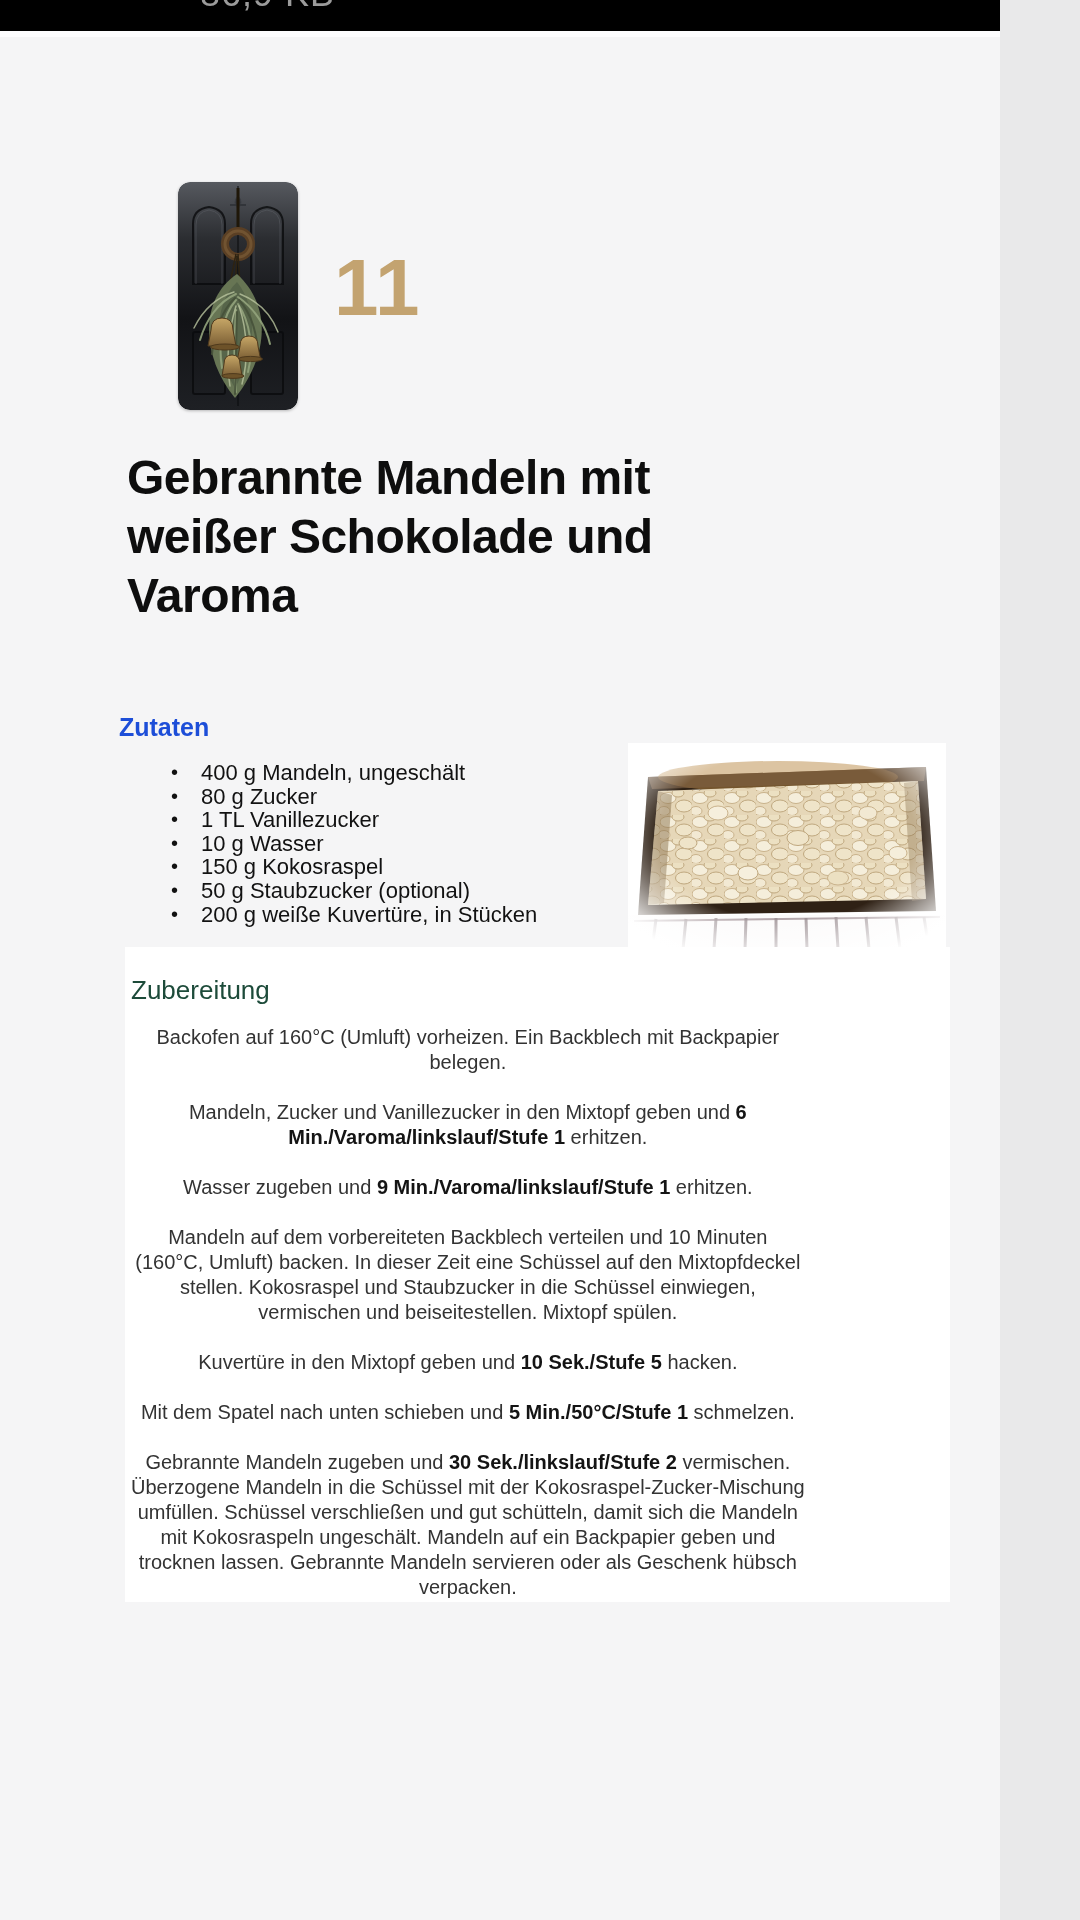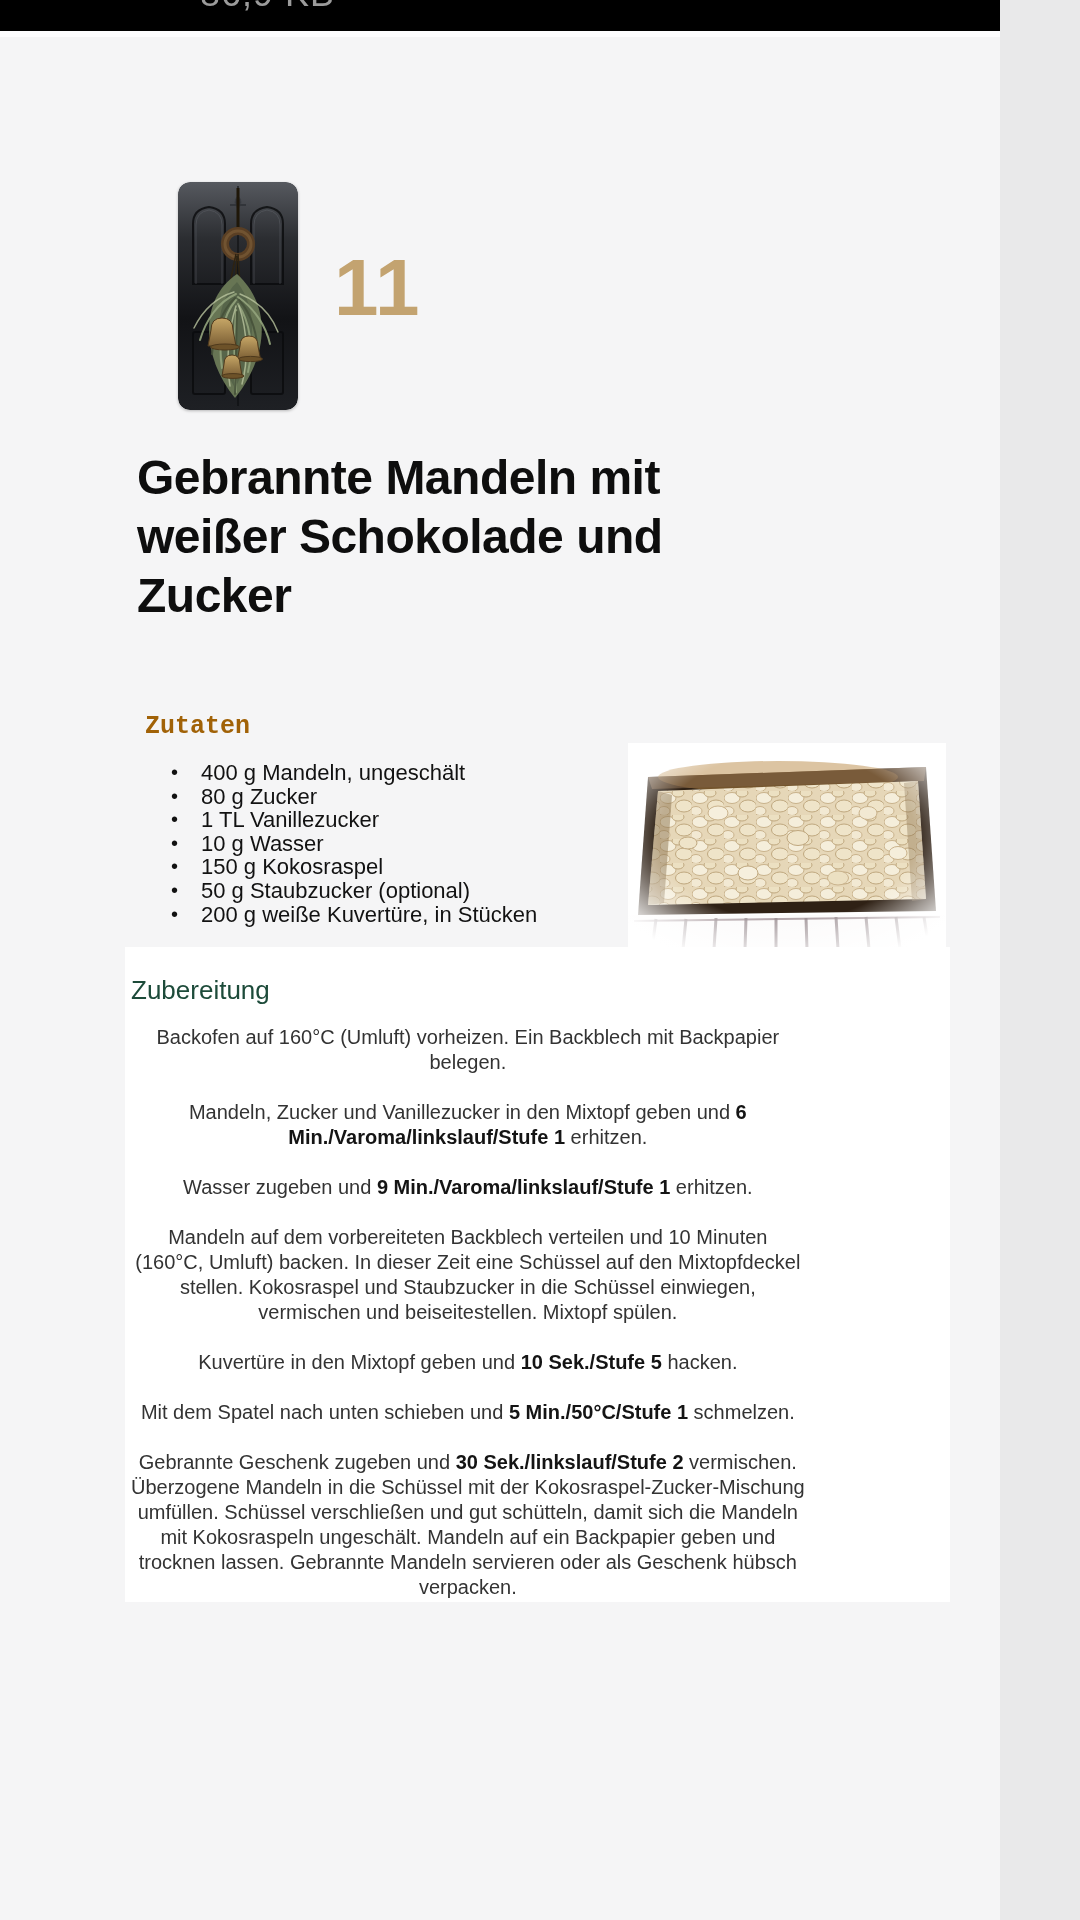--- a/index.html
+++ b/index.html
@@ -14,25 +14,25 @@
   .topstrip{position:absolute;left:0;top:31px;width:1080px;height:6px;background:#fdfdfe;}
 
   
   .door{position:absolute;left:178px;top:182px;width:120px;height:228px;border-radius:12px;overflow:hidden;box-shadow:0 1px 3px rgba(0,0,0,.25);}
   .door svg{display:block;width:100%;height:100%;}
 
   
   .num11{position:absolute;left:334px;top:246px;font-size:80px;line-height:84px;font-weight:700;letter-spacing:1px;}
 
   
-  .title{position:absolute;left:127px;top:448px;width:800px;color:#0e0e0e;margin-left:10px;}
+  .title{position:absolute;left:127px;top:448px;width:800px;color:#0e0e0e;}
   .title .tline{font-size:48px;line-height:59px;font-weight:700;letter-spacing:-0.5px;white-space:nowrap;}
 
   
-  .ing-head{position:absolute;left:145px;top:712px;font-size:25px;line-height:30px;font-weight:700;color:#a16207;font-family:Liberation Mono, monospace;}
+  .ing-head{position:absolute;left:119px;top:712px;font-size:25px;line-height:30px;font-weight:700;color:#1d4ed8;}
   .ing-list{position:absolute;left:121px;top:744px;margin:17px;padding:0;list-style:none;}
   .ing-list li{position:relative;padding-left:63px;font-size:22px;line-height:23.6px;color:#121212;white-space:nowrap;}
   .ing-list li::before{content:"\2022";position:absolute;left:33px;top:0;font-size:20px;color:#111;}
 
   
   .almonds{position:absolute;left:628px;top:743px;width:318px;height:208px;}
   .almonds svg{display:block;width:100%;height:100%;}
 
   
   .prepbox{position:absolute;left:125px;top:947px;width:825px;height:655px;background:#ffffff;}
@@ -113,21 +113,21 @@
         <ellipse cx="55" cy="194" rx="11" ry="2.4" fill="#6d5229"></ellipse>
       </g>
     </svg>
   </div>
 
   <div class="num11" style="color:#c3a370;">11</div>
 
   <div class="title">
     <div class="tline">Gebrannte Mandeln mit</div>
     <div class="tline">weißer Schokolade und</div>
-    <div class="tline">Zucker</div>
+    <div class="tline">Varoma</div>
   </div>
 
   <div class="ing-head">Zutaten</div>
   <ul class="ing-list">
     <li>400 g Mandeln, ungeschält</li>
     <li>80 g Zucker</li>
     <li>1 TL Vanillezucker</li>
     <li>10 g Wasser</li>
     <li>150 g Kokosraspel</li>
     <li>50 g Staubzucker (optional)</li>
@@ -212,21 +212,21 @@
 
       <div class="step">
         <div class="pline"><span>Kuvertüre in den Mixtopf geben und </span><b>10 Sek./Stufe 5</b><span> hacken.</span></div>
       </div>
 
       <div class="step">
         <div class="pline"><span>Mit dem Spatel nach unten schieben und </span><b>5 Min./50°C/Stufe 1</b><span> schmelzen.</span></div>
       </div>
 
       <div class="step">
-        <div class="pline"><span>Gebrannte Geschenk zugeben und </span><b>30 Sek./linkslauf/Stufe 2</b><span> vermischen.</span></div>
+        <div class="pline"><span>Gebrannte Mandeln zugeben und </span><b>30 Sek./linkslauf/Stufe 2</b><span> vermischen.</span></div>
         <div class="pline"><span>Überzogene Mandeln in die Schüssel mit der Kokosraspel-Zucker-Mischung</span></div>
         <div class="pline"><span>umfüllen. Schüssel verschließen und gut schütteln, damit sich die Mandeln</span></div>
         <div class="pline"><span>mit Kokosraspeln ungeschält. Mandeln auf ein Backpapier geben und</span></div>
         <div class="pline"><span>trocknen lassen. Gebrannte Mandeln servieren oder als Geschenk hübsch</span></div>
         <div class="pline"><span>verpacken.</span></div>
       </div>
 
     </div>
   </div>
 

